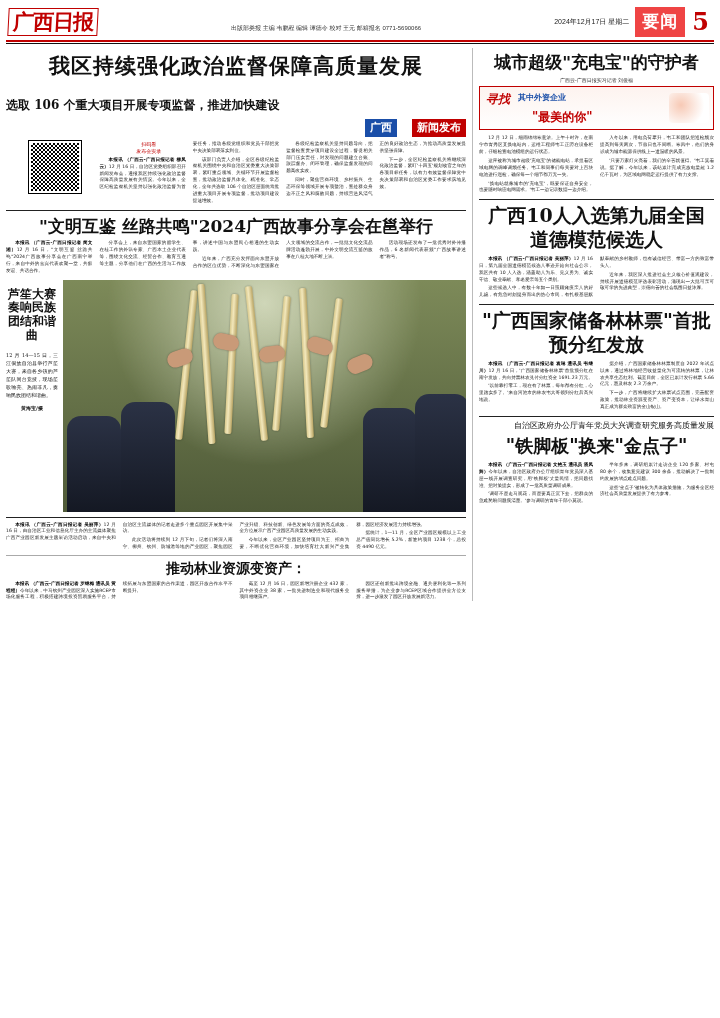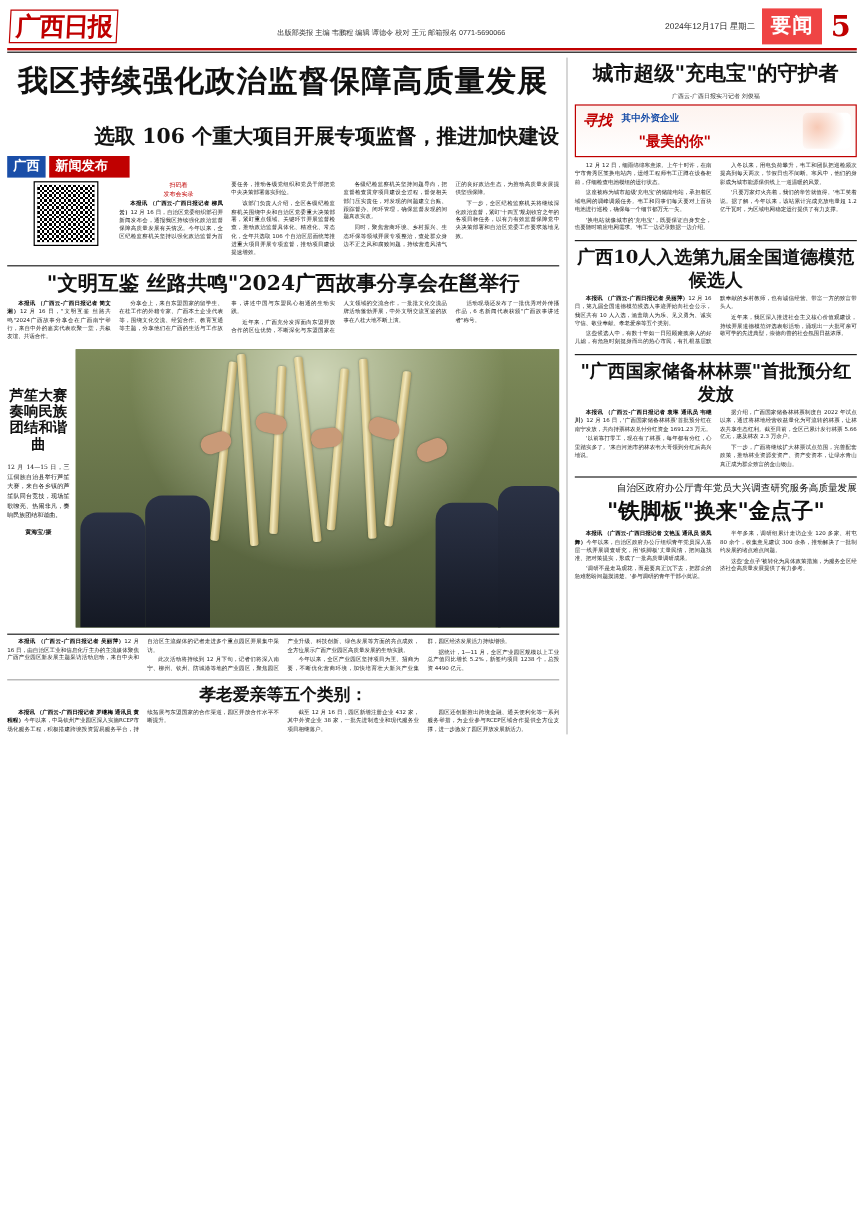--- a/index.html
+++ b/index.html
@@ -99,32 +99,32 @@
     padding: 4px 6px 6px 6px;
     box-sizing: border-box;
     gap: 6px;
   }
   .col-left { width: 462px; }
   .col-right { width: 236px; border-left: 1px solid #bbb; padding-left: 6px;}
 
   
   h1.headline {
     font-family: "DejaVu Serif", serif;
-    font-size: 25px;
+    font-size: 21px;
     font-weight: bold;
     text-align: center;
     margin: 6px 0 20px 0;
     letter-spacing: 1px;
     line-height: 1.15;
   }
   h2.subhead {
     font-family: "DejaVu Serif", serif;
-    font-size: 17px;
-    font-weight: bold;
-    text-align: right;
+    font-size: 12px;
+    font-weight: bold;
+    text-align: left;
     margin: 2px 0 5px 0;
     line-height: 1.3;
   }
   h2.headline-mid {
     font-family: "DejaVu Serif", serif;
     font-size: 17px;
     font-weight: bold;
     text-align: center;
     margin: 5px 0 4px 0;
     line-height: 1.2;
@@ -132,49 +132,49 @@
   h2.headline-sm {
     font-family: "DejaVu Serif", serif;
     font-size: 14px;
     font-weight: bold;
     text-align: center;
     margin: 4px 0 3px 0;
     line-height: 1.25;
   }
   h2.headline-r {
     font-family: "DejaVu Serif", serif;
-    font-size: 15px;
+    font-size: 19px;
     font-weight: bold;
     text-align: center;
     margin: 4px 0 4px 0;
     line-height: 1.25;
   }
 
   .badge-row {
     display: flex;
-    justify-content: flex-start;
+    justify-content: flex-end;
     align-items: center;
-    gap: 3px;
+    gap: 15px;
     margin: 2px 0 4px 0;
   }
   .badge-blue {
     background: #1a4ea8;
     color: #fff;
     font-family: "DejaVu Serif", serif;
     font-weight: bold;
     font-size: 11px;
     padding: 1px 5px 2px 5px;
   }
   .badge-red {
     background: #c00000;
     color: #fff;
     font-family: Liberation Serif, serif;
     font-weight: bold;
     font-size: 11px;
-    padding: 1px 18px 2px 5px;
+    padding: 1px 5px 2px 5px;
   }
 
   
   .cols {
     column-gap: 7px;
     font-size: 4.6px;
     line-height: 1.5;
     text-align: justify;
     color: #1b1b1b;
     font-family: "DejaVu Sans", sans-serif;
@@ -240,21 +240,21 @@
 
   
   .photo-wrap { display: flex; margin: 5px 0 4px 0; gap: 5px; }
   .photo-side {
     width: 52px;
     font-family: "DejaVu Serif", serif;
     text-align: center;
   }
   .photo-side .vtitle {
     font-size: 12px; font-weight: bold; line-height: 1.15;
-    margin-top: 32px;
+    margin-top: 8px;
     writing-mode: horizontal-tb;
   }
   .photo-side .vsub { font-size: 5px; line-height: 1.6; margin-top: 8px; text-align: justify;}
   .photo-side .vcredit { font-size: 5px; margin-top: 6px; font-weight: bold;}
   .photo {
     flex: 1;
     height: 232px;
     position: relative;
     overflow: hidden;
     background: linear-gradient(180deg,#6d7a4f 0%, #8d9a63 35%, #5f6b45 100%);
@@ -368,21 +368,21 @@
 
       <div class="cols c4">
         <p><span class="byline">本报讯 （广西云-广西日报记者 吴丽萍）</span><span>12 月 16 日，由自治区工业和信息化厅主办的主流媒体聚焦广西产业园区新发展主题采访活动启动，来自中央和自治区主流媒体的记者走进多个重点园区开展集中采访。</span></p>
         <p>此次活动将持续到 12 月下旬，记者们将深入南宁、柳州、钦州、防城港等地的产业园区，聚焦园区产业升级、科技创新、绿色发展等方面的亮点成效，全方位展示广西产业园区高质量发展的生动实践。</p>
         <p>今年以来，全区产业园区坚持项目为王、招商为要，不断优化营商环境，加快培育壮大新兴产业集群，园区经济发展活力持续增强。</p>
         <p>据统计，1—11 月，全区产业园区规模以上工业总产值同比增长 5.2%，新签约项目 1238 个，总投资 4490 亿元。</p>
       </div>
 
       <hr class="hr-light">
 
-      <h2 class="headline-sm">孝老爱亲等五个类别：</h2>
+      <h2 class="headline-sm">推动林业资源变资产：</h2>
       <div class="cols c4">
         <p><span class="byline">本报讯 （广西云-广西日报记者 罗继梅 通讯员 黄程程）</span><span>今年以来，中马钦州产业园区深入实施RCEP市场化服务工程，积极搭建跨境投资贸易服务平台，持续拓展与东盟国家的合作渠道，园区开放合作水平不断提升。</span></p>
         <p>截至 12 月 16 日，园区新增注册企业 432 家，其中外资企业 38 家，一批先进制造业和现代服务业项目相继落户。</p>
         <p>园区还创新推出跨境金融、通关便利化等一系列服务举措，为企业参与RCEP区域合作提供全方位支撑，进一步激发了园区开放发展新活力。</p>
       </div>
     </div>
 
     <div class="col-right">
 
       <h2 class="headline-r" style="font-size:17px">城市超级"充电宝"的守护者</h2>

